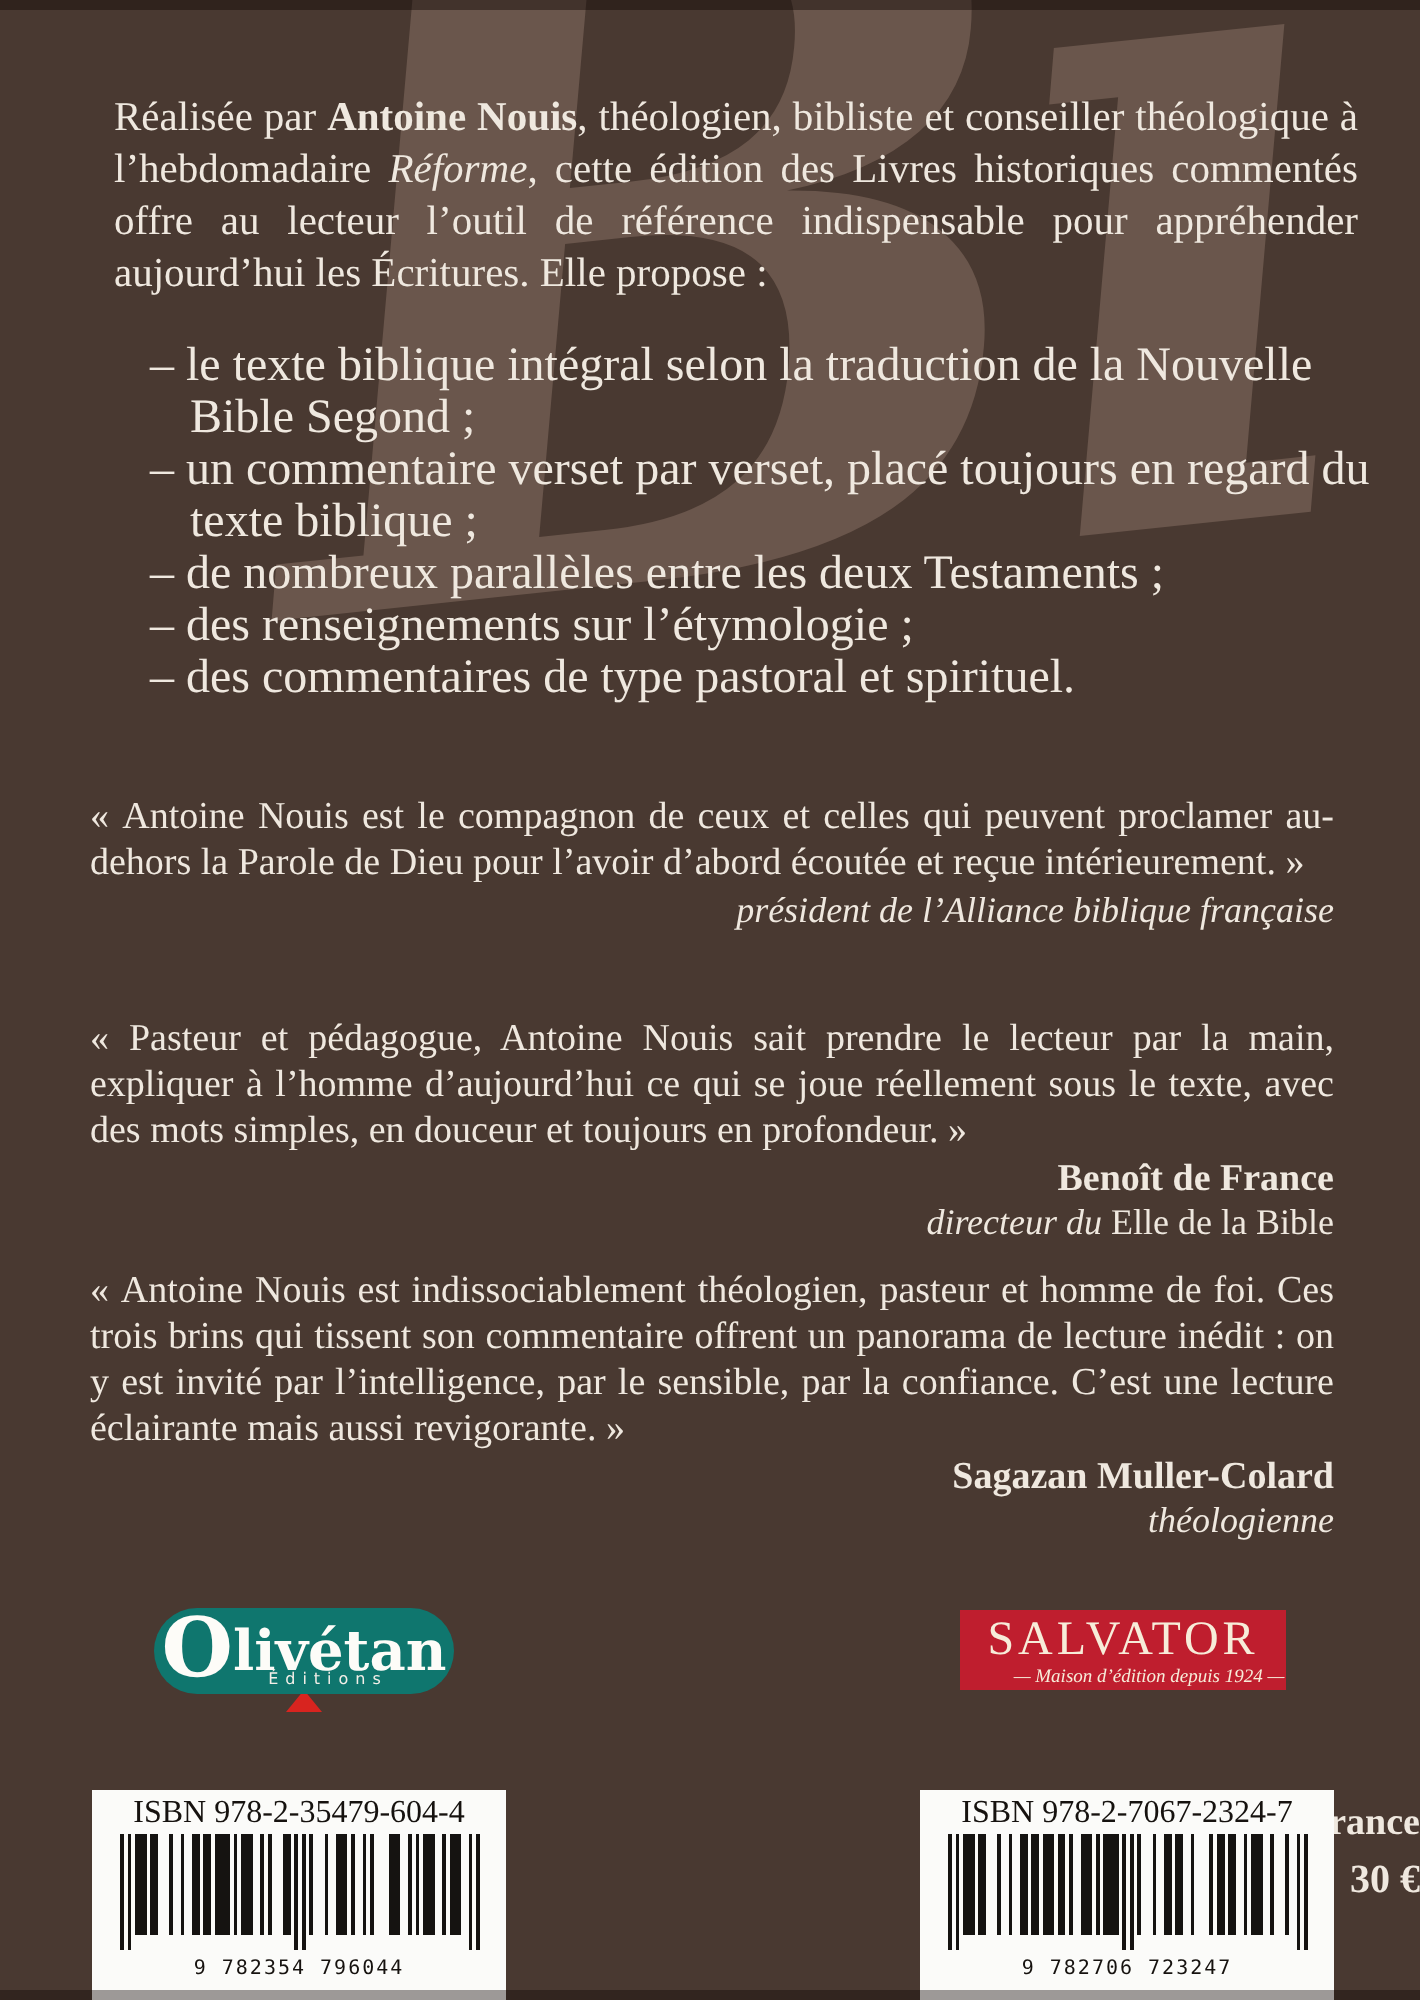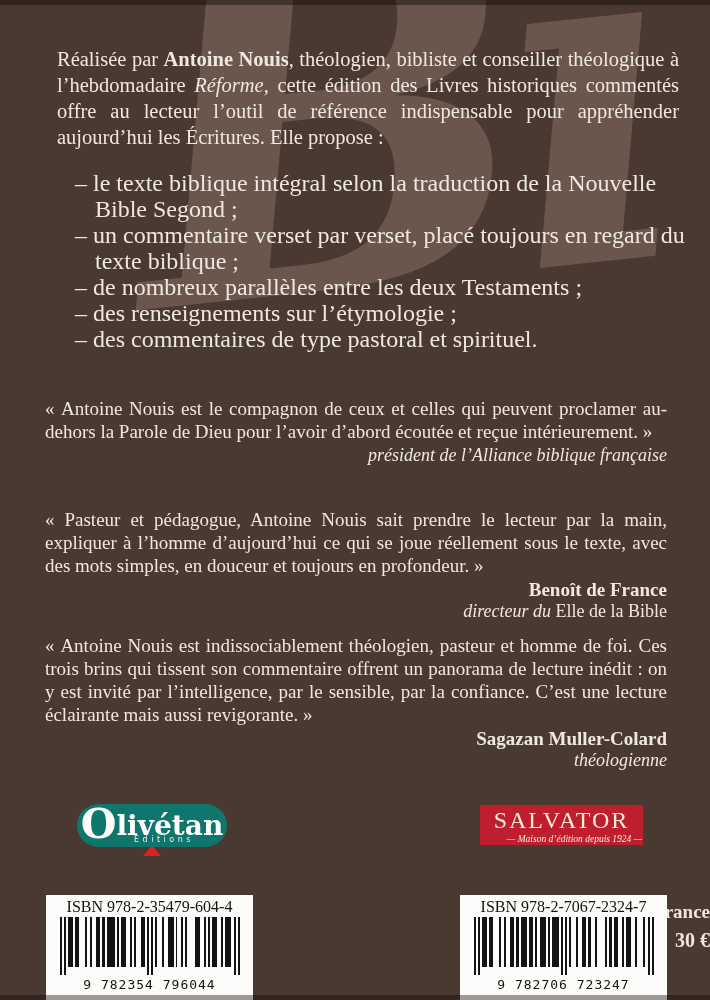--- a/index.html
+++ b/index.html
@@ -59,21 +59,21 @@
   .salv-tagline{font-size:9.5px; font-style:italic; margin-top:0px;padding-left:26px;}
 
   
   .isbn-box{
     position:absolute; top:871px; width:207px; height:106px; background:#fbfbf9;
     color:#16120f; text-align:center; padding-top:2px; box-sizing:border-box;margin-top:24px;
   }
   .isbn-left{left:46px;} .isbn-right{left:460px;}
   .isbn-label{font-family:"Liberation Serif", serif; font-size:16px; line-height:19px;}
   .barcode{display:block; margin:1px auto 0; width:180px; height:58px; fill:#151311;}
-  .isbn-digits{font-family:"DejaVu Sans Mono", monospace; font-size:13px; line-height:18px; letter-spacing:1px; margin-top:1px;}
+  .isbn-digits{font-family:"DejaVu Sans Mono", monospace; font-size:10px; line-height:18px; letter-spacing:1px; margin-top:1px;}
 
   .price{position:absolute; left:0; right:0; top:901px; text-align:right;
     font-weight:bold; color:#efe8df;}
   .price-line1{font-size:19px;}
   .price-line2{font-size:20px; margin-top:6px;}
 </style>
 </head>
 <body>
 
 <div class="page">

